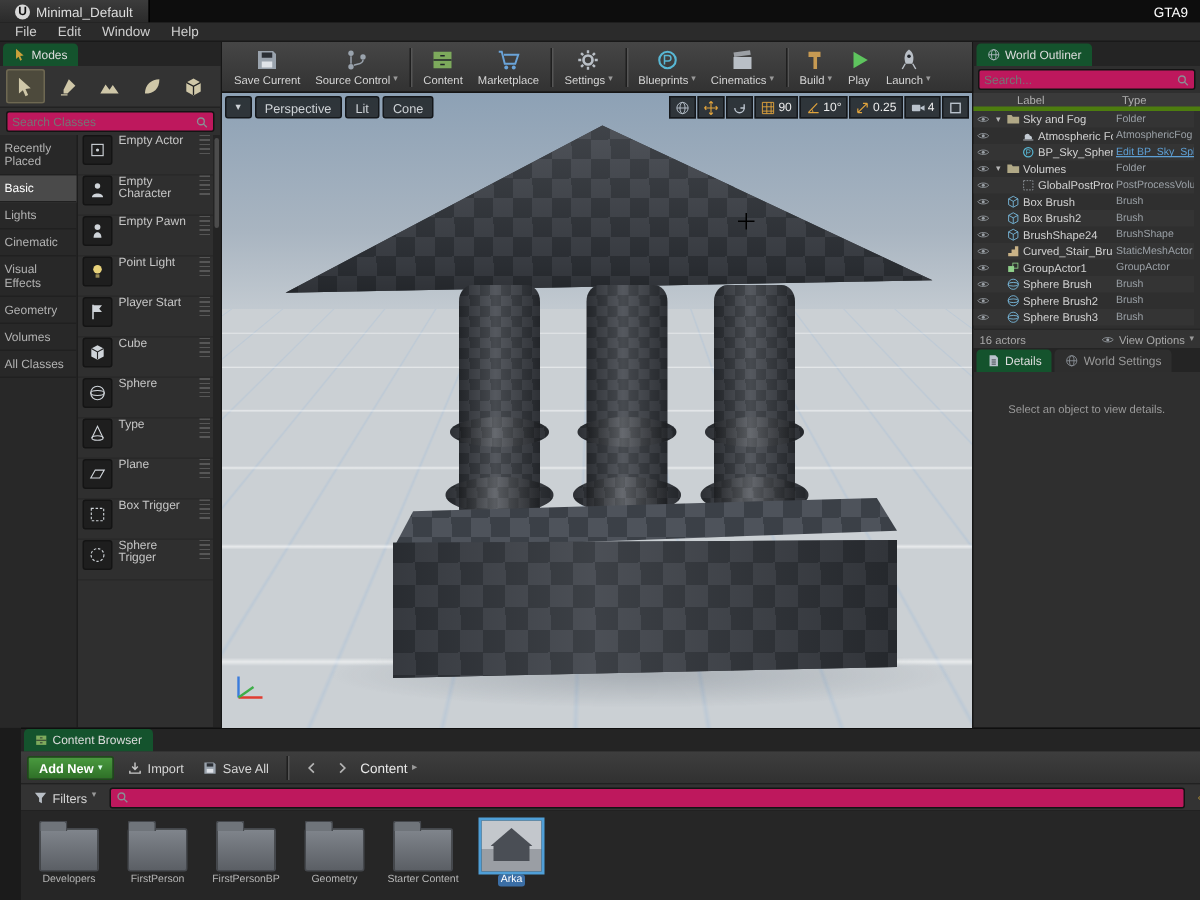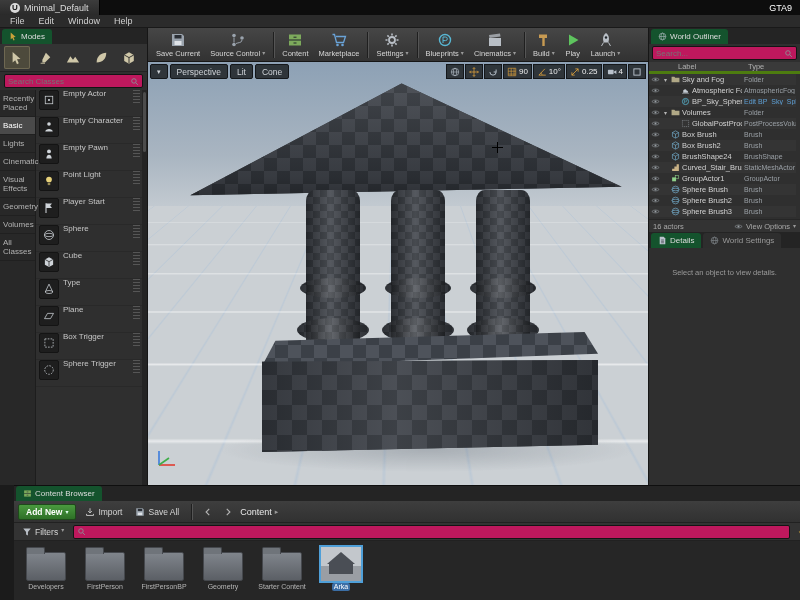--- a/index.html
+++ b/index.html
@@ -20,21 +20,21 @@
   .ptab.inactive{background:#2e2e2e;color:#9a9a9a}
   .search-box{display:flex;align-items:center;background:#be185d;border:1px solid #141414;border-radius:2px;height:14px;padding:0 3px;flex:1}
   .search-box input{flex:1;min-width:0;background:transparent;border:0;outline:0;color:#ccc;font-size:8px;font-family:inherit}
   
   .modes{position:absolute;left:0;top:28px;width:148px;height:457px;background:#2f2f2f;border-right:1px solid #161616;display:flex;flex-direction:column}
   .modes-toolbar{height:28px;background:#333;border-bottom:1px solid #222;display:flex;align-items:center;gap:2px;padding:0 4px;flex:none}
   .mode-btn{width:26px;height:23px;display:flex;align-items:center;justify-content:center;border-radius:2px;color:#cfc7a8}
   .mode-btn.active{background:#4d4a3c;box-shadow:inset 0 0 0 1px #6e6852}
   .search-row{padding:2px 4px;flex:none;display:flex}
   .modes-body{flex:1;display:flex;min-height:0;position:relative}
-  .cat-col{width:36px;background:#282828;border-right:1px solid #1d1d1d;display:flex;flex-direction:column}
+  .cat-col{width:52px;background:#282828;border-right:1px solid #1d1d1d;display:flex;flex-direction:column}
   .cat{padding:4px 3px;font-size:8px;color:#b2b2b2;border-bottom:1px solid #202020}
   .cat.active{background:#4a4a4a;color:#fff}
   .item-col{flex:1;position:relative;overflow:hidden;padding-right:5px}
   .place-item{height:27px;display:flex;align-items:flex-start;gap:4px;padding:0 2px 0 3px;border-bottom:1px solid #292929}
   .place-icon{width:20px;height:20px;background:#1e1e1e;border:1px solid #141414;border-radius:2px;display:flex;align-items:center;justify-content:center;flex:none;color:#cfd4d9}
   .place-label{flex:1;font-size:8px;color:#c6c6c6;line-height:1.05}
   .grip{width:7px;height:13px;flex:none;background:repeating-linear-gradient(0deg,#565656 0 1px,transparent 1px 3px)}
   .vtrack{position:absolute;right:0;top:0;width:5px;height:100%;background:#242424}
   .vthumb{position:absolute;right:1px;top:2px;width:3px;height:60px;background:#4c4c4c;border-radius:2px}
   
@@ -401,33 +401,33 @@
             <svg class="ic ic12">
               <use href="#i-flag"></use>
             </svg>
           </span>
           <span class="place-label">Player Start</span>
           <span class="grip"></span>
         </div>
       <div class="place-item">
           <span class="place-icon">
             <svg class="ic ic12">
+              <use href="#i-cube"></use>
+            </svg>
+          </span>
+          <span class="place-label">Cube</span>
+          <span class="grip"></span>
+        </div>
+      <div class="place-item">
+          <span class="place-icon">
+            <svg class="ic ic12">
               <use href="#i-sphere"></use>
             </svg>
           </span>
           <span class="place-label">Sphere</span>
-          <span class="grip"></span>
-        </div>
-      <div class="place-item">
-          <span class="place-icon">
-            <svg class="ic ic12">
-              <use href="#i-cube"></use>
-            </svg>
-          </span>
-          <span class="place-label">Cube</span>
           <span class="grip"></span>
         </div>
       <div class="place-item">
           <span class="place-icon">
             <svg class="ic ic12">
               <use href="#i-cone"></use>
             </svg>
           </span>
           <span class="place-label">Type</span>
           <span class="grip"></span>

